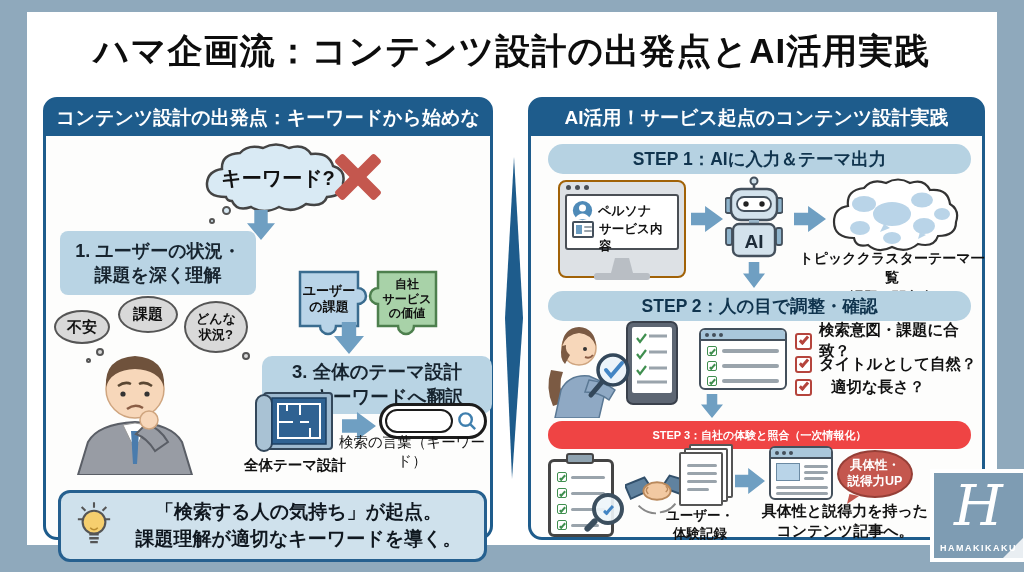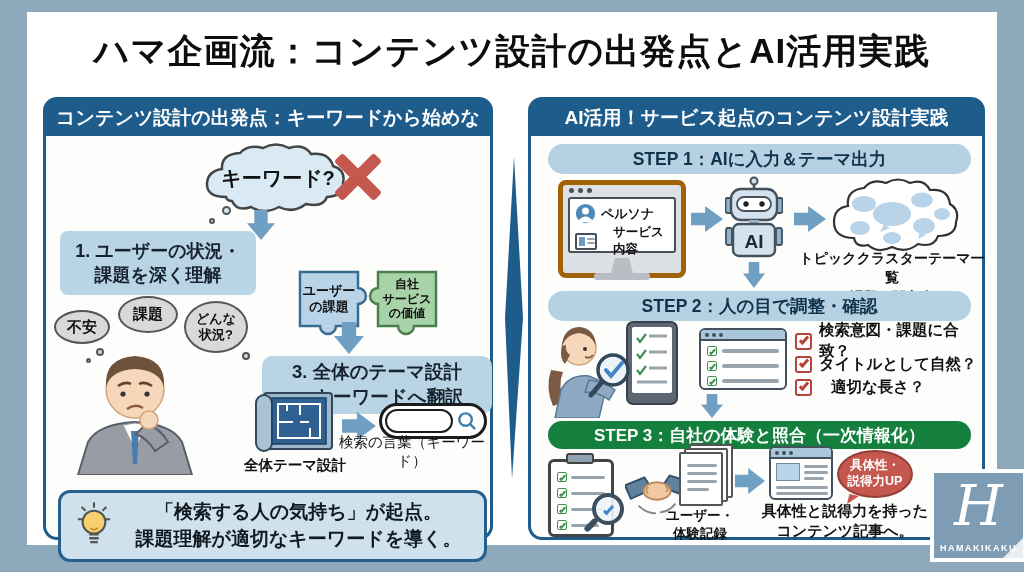--- a/index.html
+++ b/index.html
@@ -8,21 +8,21 @@
   .abs { position:absolute; }
   .canvas { position:relative; width:1024px; height:572px; overflow:hidden; }
   .card { position:absolute; left:27px; top:12px; width:970px; height:533px; background:#ffffff; }
   .title { position:absolute; left:0; right:0; top:16px; text-align:center; font-size:35px; font-weight:900; letter-spacing:1px; color:#0d0d0d; }
   .panel { position:absolute; top:85px; height:443px; border:3px solid #1e5c8c; border-radius:14px; background:#fdfdfc; }
   .panel-head { position:absolute; left:-1px; right:-1px; top:-1px; height:37px; background:#1e5c8c; border-radius:12px 12px 0 0; color:#fff; font-weight:800; font-size:19px; line-height:37px; text-align:center; }
   .flexc { display:flex; align-items:center; justify-content:center; text-align:center; }
   .prewrap { white-space:pre-line; }
   .bluebox { background:#b9d4e4; border-radius:8px; font-weight:800; color:#17242f; }
   .stepbar { background:#b6d2e2; border-radius:15px; font-weight:800; font-size:17.5px; color:#10344e; }
-  .stepbar-dark { background:#15803d; border-radius:14px; font-weight:800; font-size:17px; color:#ffffff; }
+  .stepbar-dark { background:#ef4444; border-radius:14px; font-weight:800; font-size:11px; color:#ffffff; }
   .arr-d { clip-path:polygon(26% 0,74% 0,74% 44%,100% 44%,50% 100%,0 44%,26% 44%); background:#6f9fc2; }
   .arr-r { clip-path:polygon(0 26%,44% 26%,44% 0,100% 50%,44% 100%,44% 74%,0 74%); background:#6f9fc2; }
   .xbar { position:absolute; left:-2px; top:21px; width:56px; height:12px; background:#c4574e; border-radius:3px; }
   .gray-bubble { background:#d9d9d9; border:2px solid #555; border-radius:50%; font-weight:800; }
   .dotc { border-radius:50%; background:#d8e9f3; border:2px solid #555; }
   .gdotc { border-radius:50%; background:#d9d9d9; border:2px solid #555; }
   .tick { display:inline-block; border-left-style:solid; border-bottom-style:solid; transform:rotate(-48deg); }
   .tick-red { width:10px; height:5px; border-color:#b5443c; border-left-width:3px; border-bottom-width:3px; margin-top:-3px; }
   .tick-green { width:7px; height:3px; border-color:#3f8f4f; border-left-width:2px; border-bottom-width:2px; }
   .tick-blue { width:11px; height:5px; border-color:#4285c4; border-left-width:3px; border-bottom-width:3px; }
@@ -152,38 +152,38 @@
     <svg class="abs" style="left:476px; top:145px;" width="22" height="322" viewBox="0 0 22 322">
       <polygon points="11,0 20,161 9,322 2,161" fill="#1e5c8c"></polygon>
     </svg>
 
     <div class="panel" style="left:501px; width:457px;">
       <div class="panel-head">AI活用！サービス起点のコンテンツ設計実践</div>
 
       <div class="abs stepbar flexc" style="left:17px; top:44px; width:423px; height:30px;">STEP 1：AIに入力＆テーマ出力</div>
 
       <div class="abs" style="left:27px; top:80px; width:128px; height:105px;">
-        <div class="abs" style="left:0; top:0; width:128px; height:98px; background:#dde1e5; border:5px solid #a16207; border-radius:8px;">
+        <div class="abs" style="left:0; top:0; width:128px; height:98px; background:#dde1e5; border:2px solid #a16207; border-radius:8px;">
           <div class="abs" style="left:6px; top:3px; display:flex; gap:4px;">
             <div style="width:5px;height:5px;border-radius:50%;background:#4a4f55;"></div>
             <div style="width:5px;height:5px;border-radius:50%;background:#4a4f55;"></div>
             <div style="width:5px;height:5px;border-radius:50%;background:#4a4f55;"></div>
           </div>
           <div class="abs" style="left:5px; right:5px; top:12px; height:56px; background:#fff; border:2px solid #4a4f55; border-radius:3px; padding:4px 5px; display:flex; flex-direction:column; justify-content:space-around;">
             <div style="display:flex; align-items:center; gap:5px;">
               <span style="flex:0 0 auto; line-height:0;">
                 <svg width="21" height="21" viewBox="0 0 24 24">
                     <circle cx="12" cy="12" r="11" fill="#4e8ab8"></circle>
                     <circle cx="12" cy="9" r="4" fill="#fff"></circle>
                     <path d="M4,20 q8,-9 16,0 l0,2 l-16,0 z" fill="#fff"></path>
                   </svg>
               </span>
               <span style="font-size:13px; font-weight:800;">ペルソナ</span>
             </div>
-            <div style="display:flex; align-items:center; gap:16px;">
+            <div style="display:flex; gap:5px;">
               <span style="flex:0 0 auto; width:22px; height:17px; border:2px solid #44505c; border-radius:2px; background:#fff; position:relative;">
                 <span class="abs" style="left:2px; top:2px; width:6px; height:9px; background:#6b9cc0;"></span>
                 <span class="abs linebar" style="left:10px; top:3px; width:8px; height:2px;"></span>
                 <span class="abs linebar" style="left:10px; top:7px; width:8px; height:2px;"></span>
               </span>
               <span style="font-size:12.5px; font-weight:800;">サービス内容</span>
             </div>
           </div>
         </div>
         <div class="abs" style="left:53px; top:78px; width:22px; height:15px; background:#b9bec4; clip-path:polygon(18% 0,82% 0,100% 100%,0 100%);"></div>

